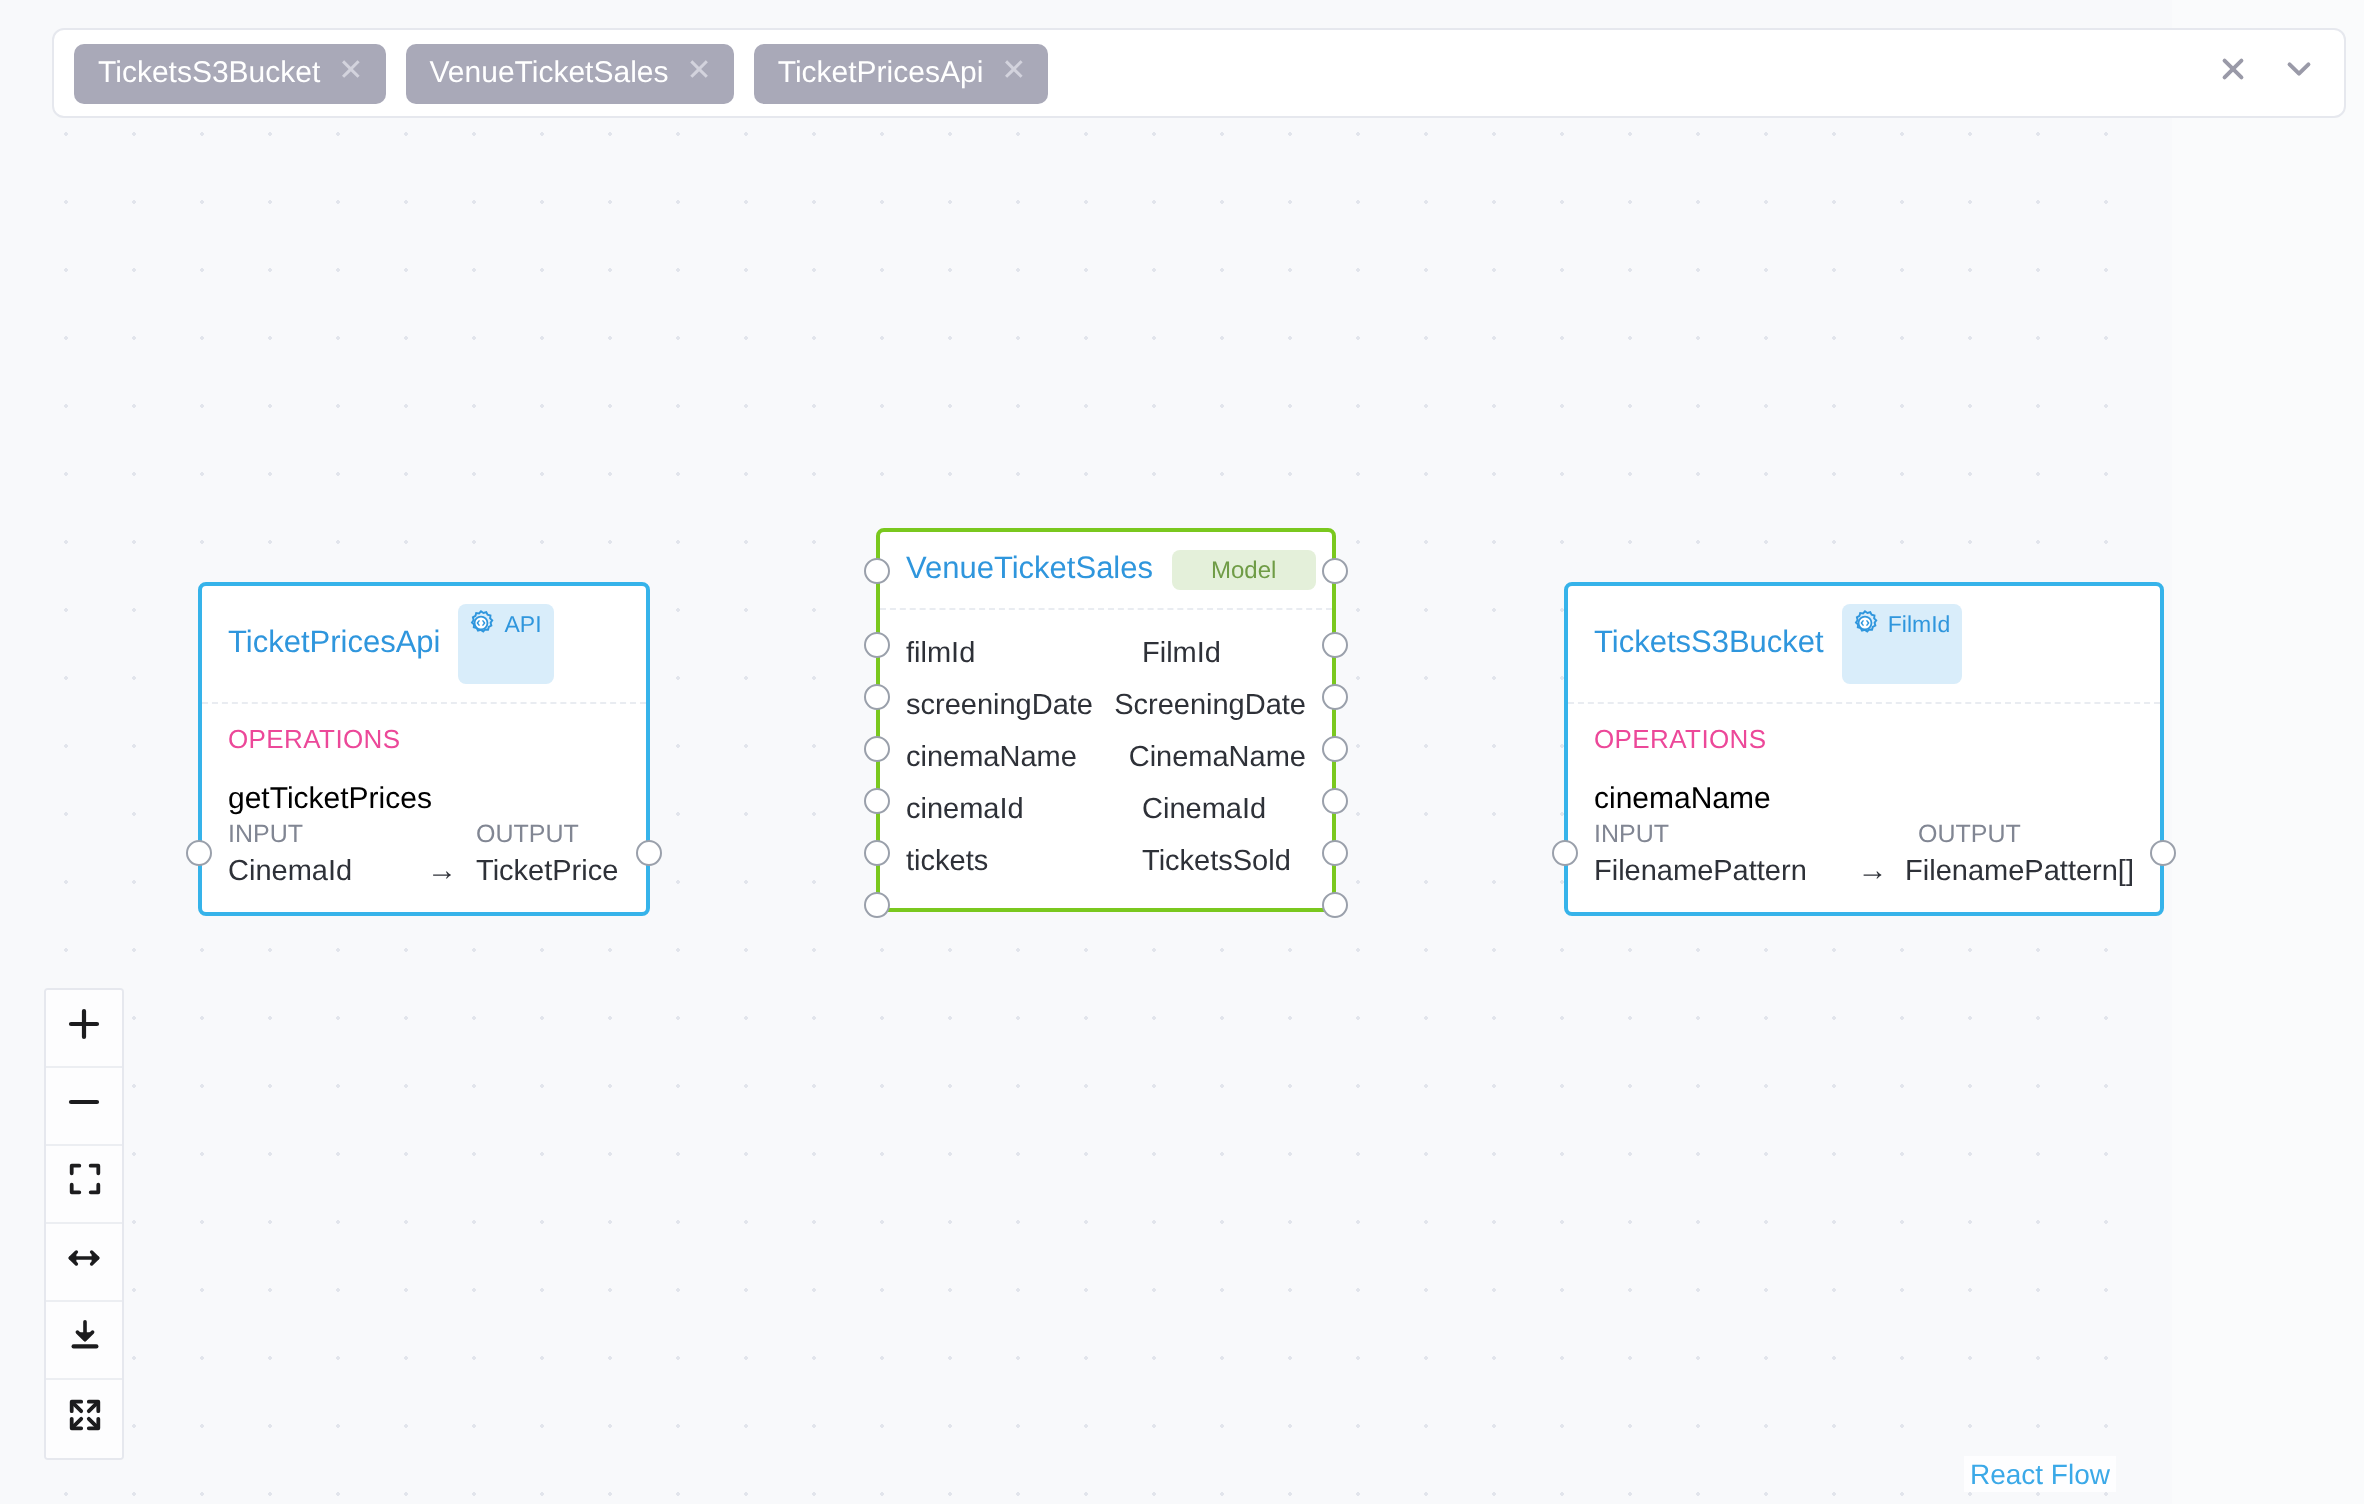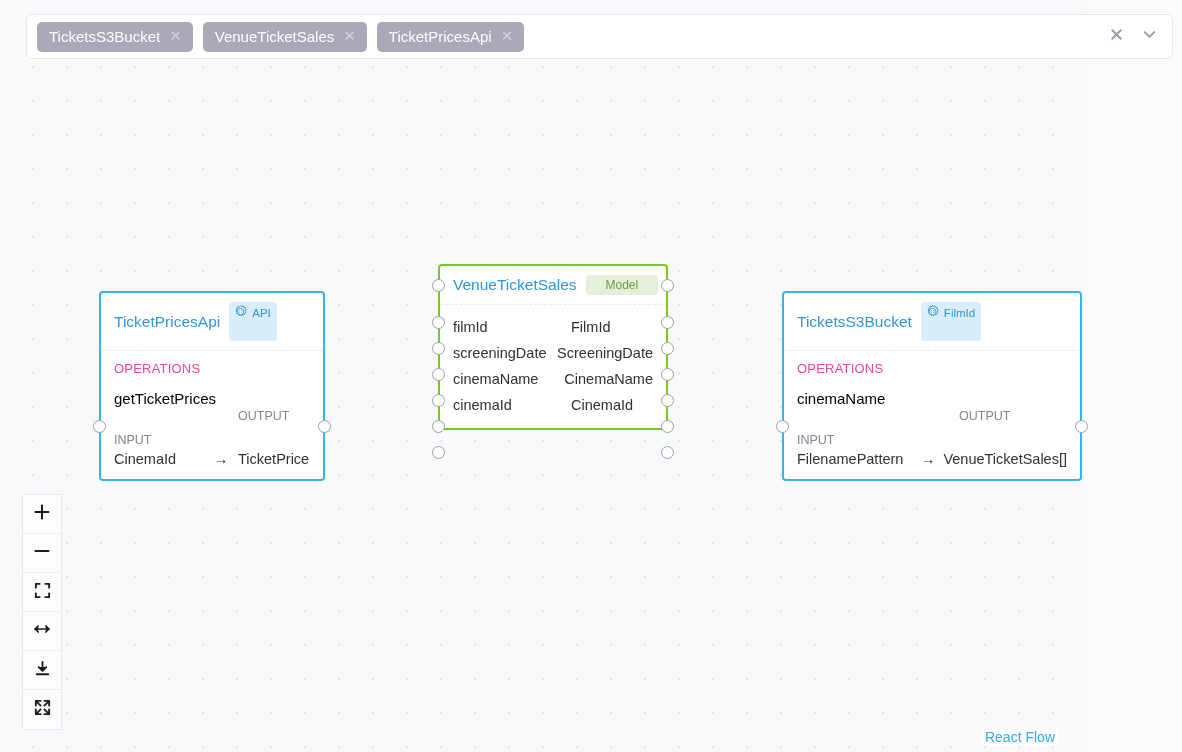--- a/index.html
+++ b/index.html
@@ -95,21 +95,21 @@
     margin-bottom: 14px;
   }
   .op-name {
     font-size: 15px; color: #000000;
     margin-bottom: 2px;
   }
   .io-head {
     display: flex; font-size: 12.5px; color: #818693;
     margin-bottom: 3px;
   }
-  .io-head .c1 { width: 124px; margin-top: 24px; }
+  .io-head .c1 { width: 124px; }
   .io-row {
     display: flex; align-items: center;
     font-size: 14.5px; color: #2e3138;
   }
   .io-row .c1 { width: 90px; }
   .io-row .arrow { width: 34px; text-align: center; color: #2e3138; font-size: 15px; }
 
   
   .model-body { padding: 9px 0 10px 0; }
   .field-row {
@@ -269,20 +269,24 @@
         <span>ScreeningDate</span>
       </div>
       <div class="field-row">
         <span class="fname">cinemaName</span>
         <span>CinemaName</span>
       </div>
       <div class="field-row">
         <span class="fname">cinemaId</span>
         <span>CinemaId</span>
       </div>
+      <div class="field-row">
+        <span class="fname">tickets</span>
+        <span>TicketsSold</span>
+      </div>
     </div>
 
     <div class="handle" style="left:-8px; top:13px;"></div>
     <div class="handle" style="left:-8px; top:50px;"></div>
     <div class="handle" style="left:-8px; top:76px;"></div>
     <div class="handle" style="left:-8px; top:102px;"></div>
     <div class="handle" style="left:-8px; top:128px;"></div>
     <div class="handle" style="left:-8px; top:154px;"></div>
     <div class="handle" style="left:-8px; top:180px;"></div>
 
@@ -312,21 +316,21 @@
     <div class="node-body">
       <div class="section-label">OPERATIONS</div>
       <div class="op-name">cinemaName</div>
       <div class="io-head">
         <span class="c1" style="width:162px;">INPUT</span>
         <span>OUTPUT</span>
       </div>
       <div class="io-row">
         <span class="c1" style="width:128px;">FilenamePattern</span>
         <span class="arrow">→</span>
-        <span>VenueTicketSales[]</span>
+        <span>FilenamePattern[]</span>
       </div>
     </div>
     <div class="handle" style="left:-8px; top:127px;"></div>
     <div class="handle" style="right:-8px; top:127px;"></div>
   </div>
 
   <div class="controls">
     <div class="ctrl-btn">
       <span>
         <svg width="20" height="20" viewBox="0 0 20 20" fill="none" stroke="currentColor" stroke-width="2.1" stroke-linecap="round">

